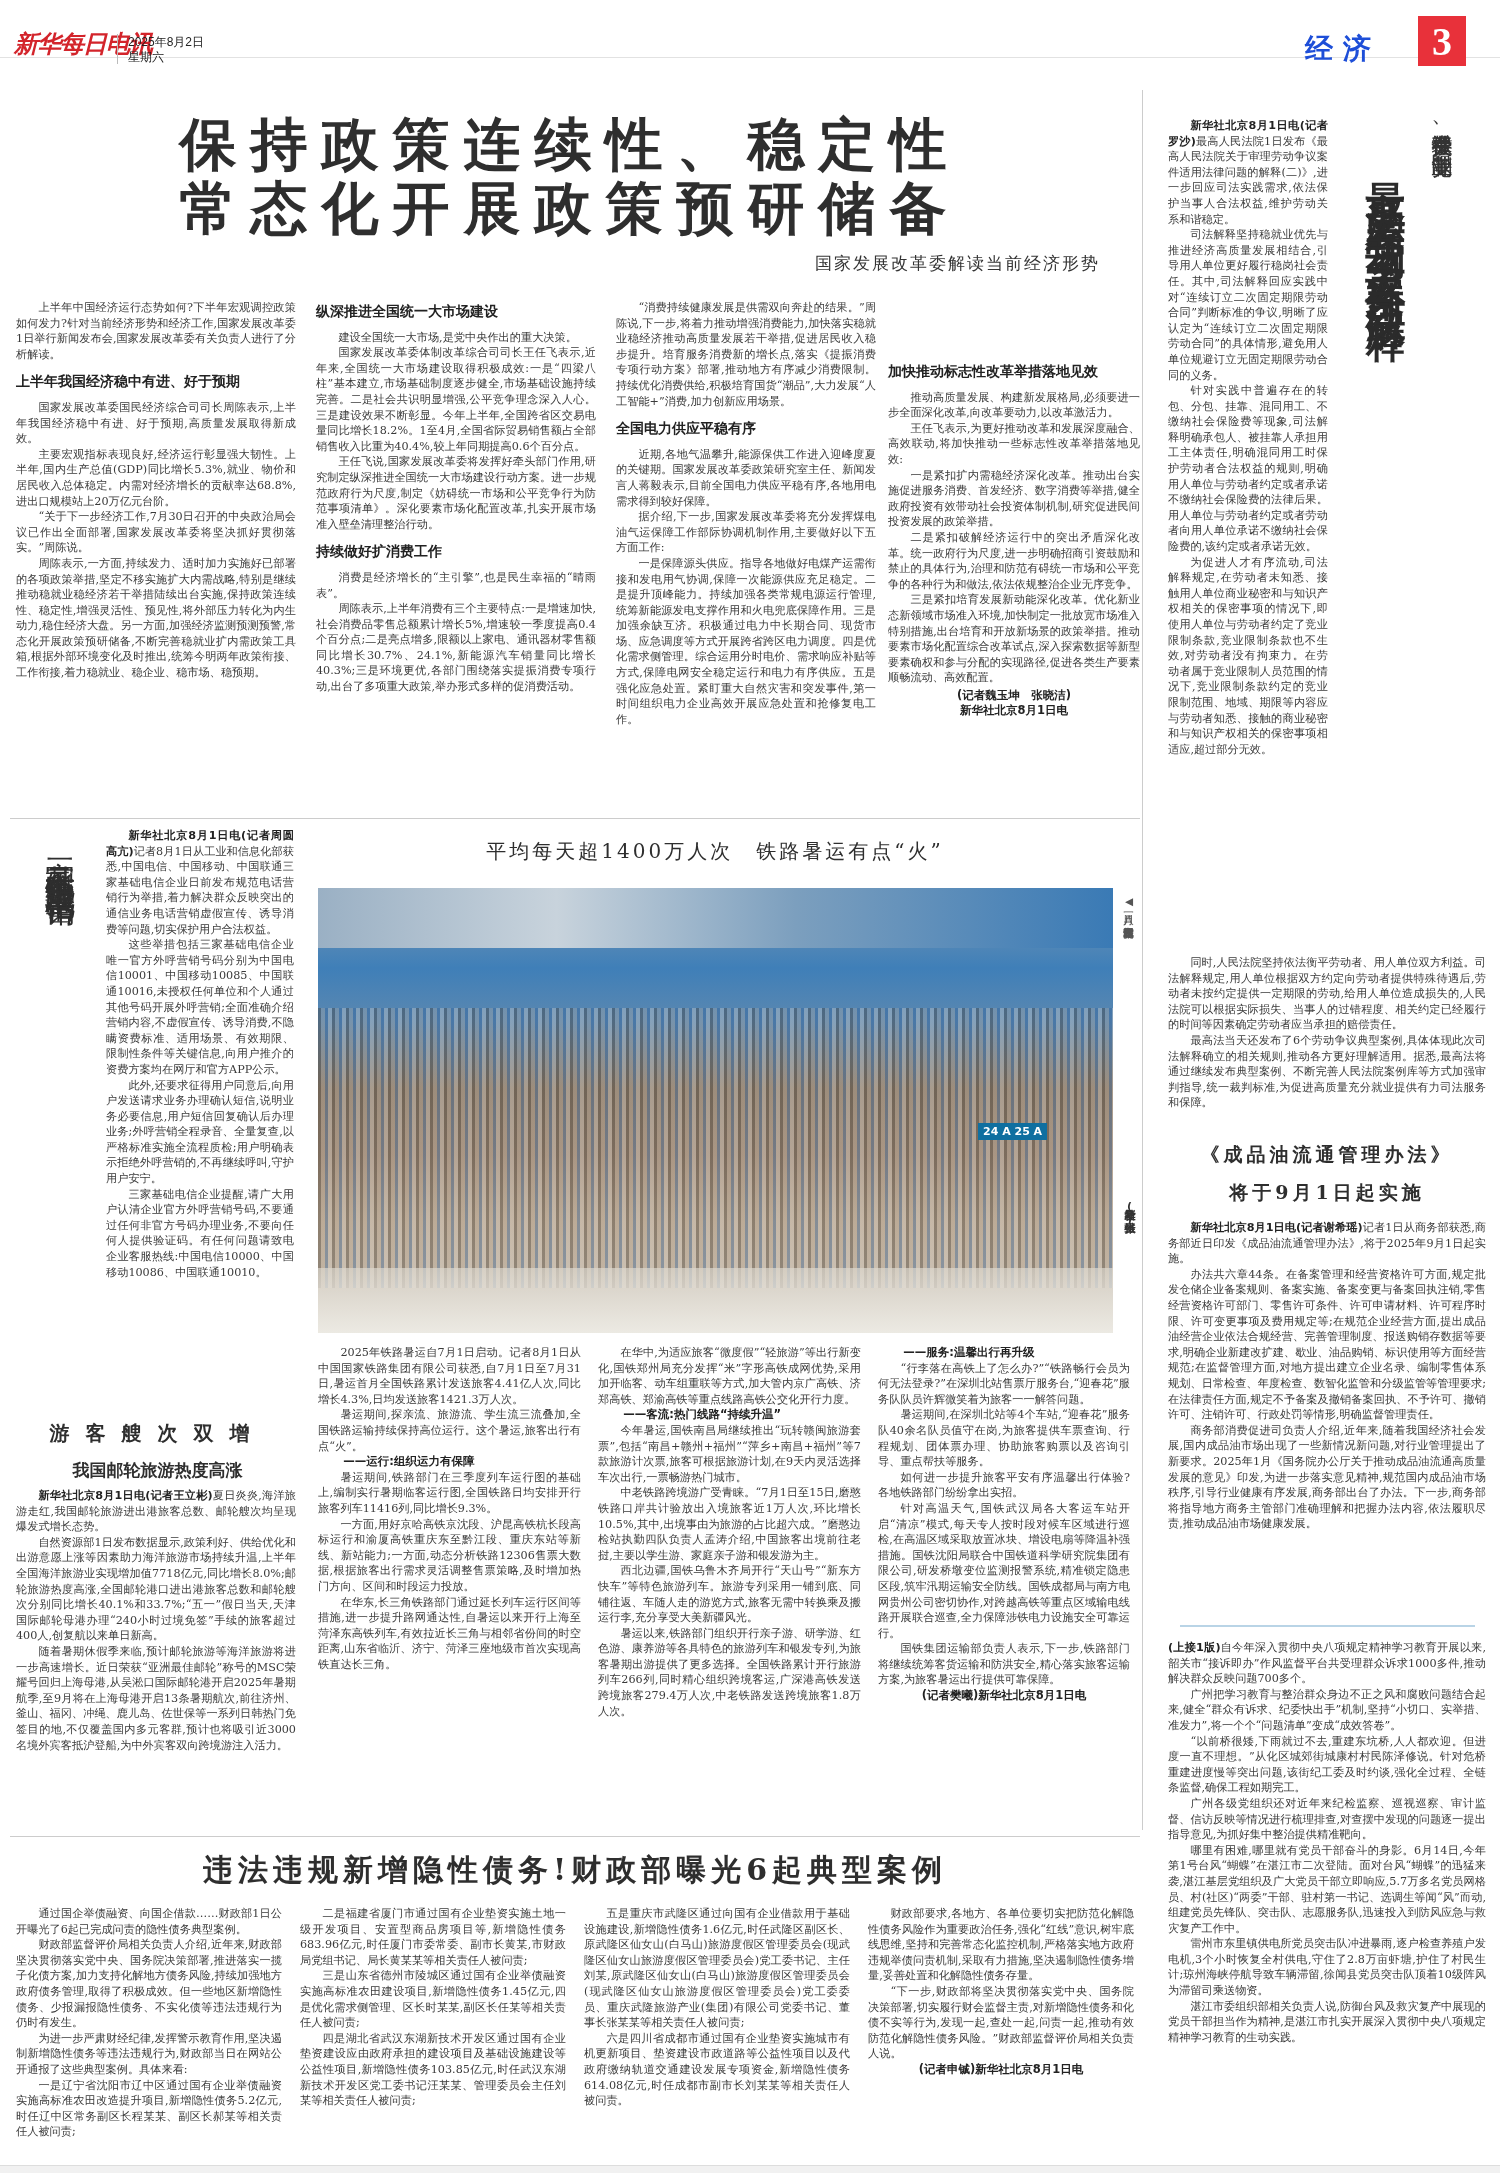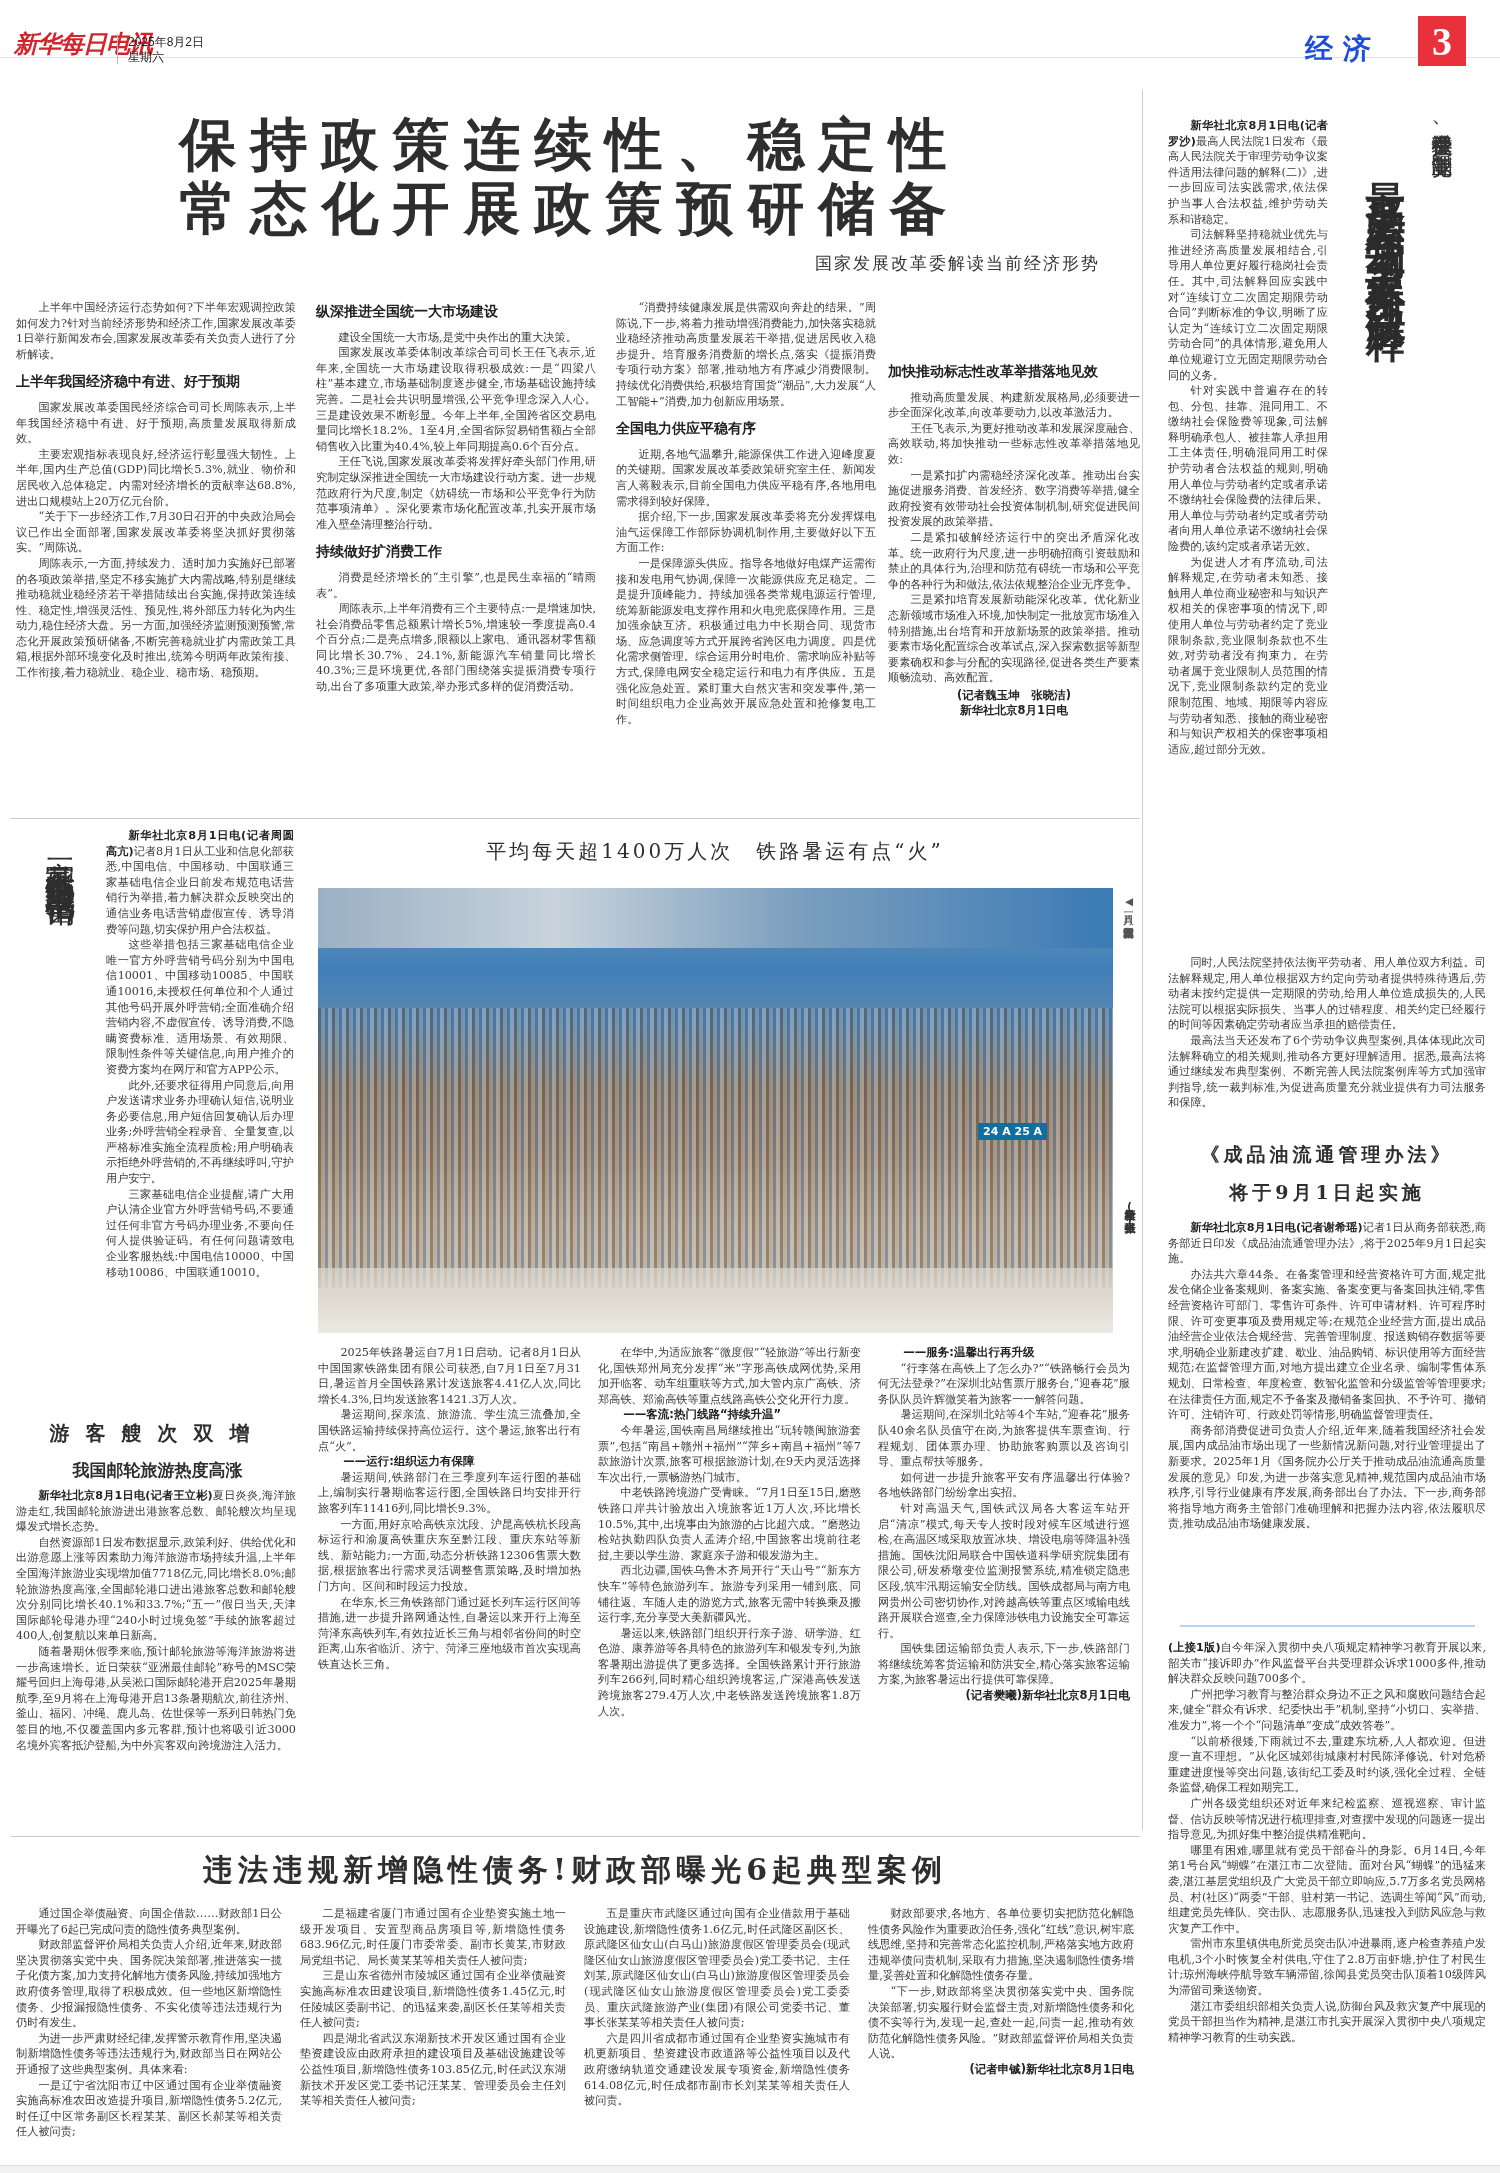--- a/index.html
+++ b/index.html
@@ -6,21 +6,21 @@
 body{width:1500px;height:2173px;background:#fff;font-family:"DejaVu Serif",serif;color:#333;position:relative;overflow:hidden}
 .abs{position:absolute}
 .serif{font-family:"DejaVu Serif","Liberation Serif",serif}
 .sans{font-family:"DejaVu Sans","Liberation Sans",sans-serif}
 .body-text{font-size:11.2px;line-height:15.6px;color:#3a3a3a;text-align:justify}
 .body-text p{text-indent:2em}
 .body-text p.noi{text-indent:0}
 .sub{font-family:"DejaVu Sans",sans-serif;font-weight:bold;font-size:14px;color:#222;text-align:left;margin:12px 0 10px}
 .mini{font-family:"DejaVu Sans",sans-serif;font-weight:bold;font-size:11.5px;color:#222;padding-left:2.2em}
 .bold{font-family:"DejaVu Sans",sans-serif;font-weight:bold;color:#222}
-.byline{font-family:"DejaVu Sans",sans-serif;font-weight:bold;font-size:11.5px;color:#222;text-align:right}
+.byline{font-family:"DejaVu Sans",sans-serif;font-weight:bold;font-size:11.5px;color:#222;text-align:center}
 .rule{position:absolute;background:#ccc}
 
 #hdr{left:0;top:0;width:1500px;height:58px;border-bottom:1px solid #e2e2e2}
 #logo{left:14px;top:28px;font-size:24px;color:#d3242b;font-weight:bold;letter-spacing:-1px;font-style:italic}
 #logo-sep{left:117px;top:34px;width:1px;height:30px;background:#bbb}
 #date{left:128px;top:35px;font-size:12px;line-height:15px;color:#222;font-family:"Liberation Sans",sans-serif}
 #section{left:1305px;top:30px;font-size:28px;color:#1d4ed8;font-weight:bold;letter-spacing:10px}
 #pagenum{left:1418px;top:16px;width:48px;height:50px;background:#e8313a;color:#fff;font-size:40px;font-weight:bold;text-align:center;line-height:52px;font-family:"Liberation Serif",serif}
 .vert{writing-mode:vertical-rl;text-orientation:upright}
 .photo{background:linear-gradient(180deg,#7c99b4 0%,#3f7fb8 18%,#5c88b0 30%,#8e8070 45%,#9f8c7a 60%,#b8a894 75%,#c7c0b5 100%)}
@@ -172,21 +172,21 @@
 <div class="rule" style="left:10px;top:1836px;width:1130px;height:1px"></div>
 <div class="abs serif" style="left:20px;top:1850px;width:1110px;text-align:center;font-size:30px;font-weight:bold;color:#2e2e2e;letter-spacing:5px">违法违规新增隐性债务!财政部曝光6起典型案例</div>
 <div class="abs body-text" style="left:16px;top:1906px;width:266px;height:260px;overflow:hidden">
   <p>通过国企举债融资、向国企借款……财政部1日公开曝光了6起已完成问责的隐性债务典型案例。</p>
   <p>财政部监督评价局相关负责人介绍,近年来,财政部坚决贯彻落实党中央、国务院决策部署,推进落实一揽子化债方案,加力支持化解地方债务风险,持续加强地方政府债务管理,取得了积极成效。但一些地区新增隐性债务、少报漏报隐性债务、不实化债等违法违规行为仍时有发生。</p>
   <p>为进一步严肃财经纪律,发挥警示教育作用,坚决遏制新增隐性债务等违法违规行为,财政部当日在网站公开通报了这些典型案例。具体来看:</p>
   <p>一是辽宁省沈阳市辽中区通过国有企业举债融资实施高标准农田改造提升项目,新增隐性债务5.2亿元,时任辽中区常务副区长程某某、副区长郝某等相关责任人被问责;</p>
 </div>
 <div class="abs body-text" style="left:300px;top:1906px;width:266px;height:260px;overflow:hidden">
   <p>二是福建省厦门市通过国有企业垫资实施土地一级开发项目、安置型商品房项目等,新增隐性债务683.96亿元,时任厦门市委常委、副市长黄某,市财政局党组书记、局长黄某某等相关责任人被问责;</p>
-  <p>三是山东省德州市陵城区通过国有企业举债融资实施高标准农田建设项目,新增隐性债务1.45亿元,时任陵城区委副书记、的迅猛来袭,副区长任某等相关责任人被问责;</p>
+  <p>三是山东省德州市陵城区通过国有企业举债融资实施高标准农田建设项目,新增隐性债务1.45亿元,四是优化需求侧管理、区长时某某,副区长任某等相关责任人被问责;</p>
   <p>四是湖北省武汉东湖新技术开发区通过国有企业垫资建设应由政府承担的建设项目及基础设施建设等公益性项目,新增隐性债务103.85亿元,时任武汉东湖新技术开发区党工委书记汪某某、管理委员会主任刘某等相关责任人被问责;</p>
 </div>
 <div class="abs body-text" style="left:584px;top:1906px;width:266px;height:260px;overflow:hidden">
   <p>五是重庆市武隆区通过向国有企业借款用于基础设施建设,新增隐性债务1.6亿元,时任武隆区副区长、原武隆区仙女山(白马山)旅游度假区管理委员会(现武隆区仙女山旅游度假区管理委员会)党工委书记、主任刘某,原武隆区仙女山(白马山)旅游度假区管理委员会(现武隆区仙女山旅游度假区管理委员会)党工委委员、重庆武隆旅游产业(集团)有限公司党委书记、董事长张某某等相关责任人被问责;</p>
   <p>六是四川省成都市通过国有企业垫资实施城市有机更新项目、垫资建设市政道路等公益性项目以及代政府缴纳轨道交通建设发展专项资金,新增隐性债务614.08亿元,时任成都市副市长刘某某等相关责任人被问责。</p>
 </div>
 <div class="abs body-text" style="left:868px;top:1906px;width:266px;height:260px;overflow:hidden">
   <p>财政部要求,各地方、各单位要切实把防范化解隐性债务风险作为重要政治任务,强化“红线”意识,树牢底线思维,坚持和完善常态化监控机制,严格落实地方政府违规举债问责机制,采取有力措施,坚决遏制隐性债务增量,妥善处置和化解隐性债务存量。</p>
   <p>“下一步,财政部将坚决贯彻落实党中央、国务院决策部署,切实履行财会监督主责,对新增隐性债务和化债不实等行为,发现一起,查处一起,问责一起,推动有效防范化解隐性债务风险。”财政部监督评价局相关负责人说。</p>
   <div class="byline">(记者申铖)新华社北京8月1日电</div>

